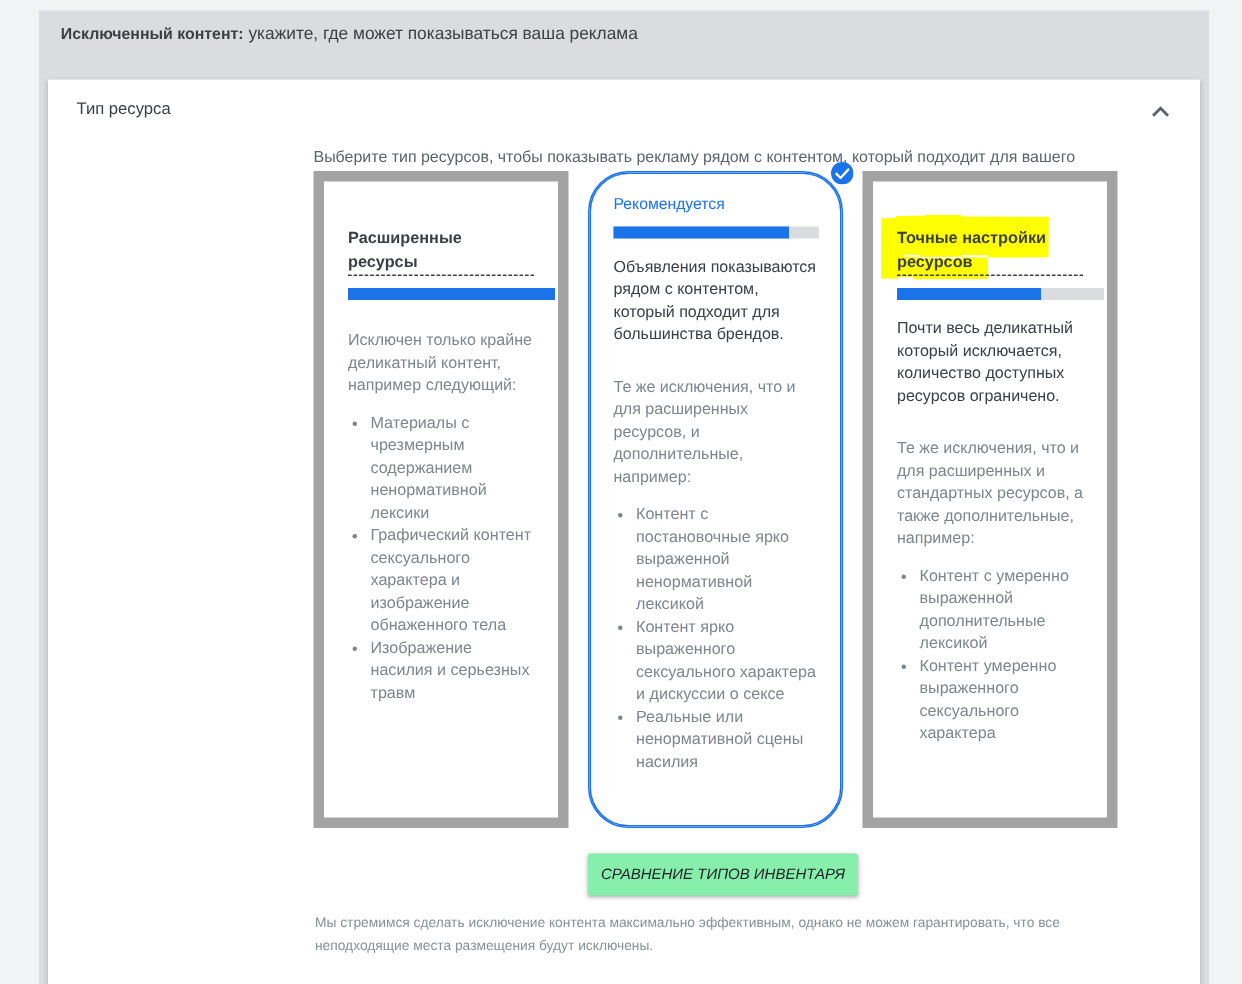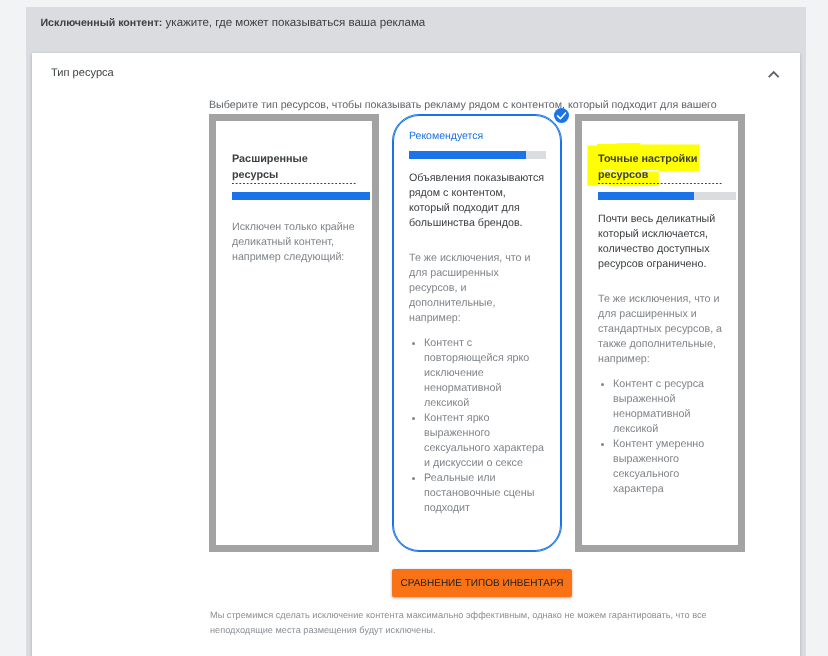--- a/index.html
+++ b/index.html
@@ -24,21 +24,21 @@
   .hlmark{position:absolute;left:5px;top:22px;pointer-events:none;z-index:0;}
   .titlewrap{position:relative;z-index:1;font-size:0;line-height:0;}
   .bar{height:8.5px;background:#dadce0;margin-top:7.5px;width:138px;}
   .card.sel .bar{width:137px;}
   .bar>i{display:block;height:100%;background:#1a73e8;}
   .p1{font-size:10.7px;color:#3c4043;line-height:15px;margin-top:12px;}
   .p2{font-size:10.7px;color:#80858a;line-height:15px;margin-top:20px;}
   ul{margin:10px 0 0 0;padding-left:16px;list-style-position:outside;margin-left:-1px;margin-right:-2px;}
   li::marker{font-size:9px;}
   li{font-size:10.75px;color:#80858a;line-height:15px;}
-  .cmp{position:absolute;left:360px;top:516px;width:180px;height:28px;box-sizing:border-box;border:none;border-radius:2px;background:#f97316;font-size:10px;color:#202124;display:flex;align-items:center;justify-content:center;letter-spacing:0;box-shadow:0 1px 2px 0 rgba(60,64,67,.30),0 1px 3px 1px rgba(60,64,67,.13);white-space:nowrap;}
+  .cmp{position:absolute;left:360px;top:516px;width:180px;height:28px;box-sizing:border-box;border:none;border-radius:2px;background:#86efac;font-size:10px;color:#202124;display:flex;align-items:center;justify-content:center;letter-spacing:0;box-shadow:0 1px 2px 0 rgba(60,64,67,.30),0 1px 3px 1px rgba(60,64,67,.13);white-space:nowrap;font-style:italic;}
   .foot{position:absolute;left:178px;top:555px;width:500px;font-size:9.2px;color:#8a8f93;line-height:15px;}
   .helpi{display:inline-block;vertical-align:-2.8px;margin-left:-1px;line-height:0;}
   .badge{position:absolute;right:-8px;top:-7px;width:15px;height:15px;line-height:0;}
 </style>
 </head>
 <body>
 
 <div class="outer">
   <div class="hdr">
     <b>Исключенный контент:</b><span> укажите, где может показываться ваша реклама</span>
@@ -54,54 +54,59 @@
           <path d="M3.7 12.1 8.7 7.1 13.7 12.1" fill="none" stroke="#5f6368" stroke-width="1.9" stroke-linecap="butt" stroke-linejoin="miter"></path>
         </svg></div>
     <div class="cards">
         <div class="card c1">
           <div class="cbody">
             <div class="titlewrap"><span class="ctitle">Расширенные ресурсы</span></div>
             <div class="bar">
               <i style="width:100%"></i>
             </div>
             <div class="p2">Исключен только крайне деликатный контент, например следующий:</div>
+            <ul>
+              <li>Материалы с чрезмерным содержанием ненормативной лексики</li>
+              <li>Графический контент сексуального характера и изображение обнаженного тела</li>
+              <li>Изображение насилия и серьезных травм</li>
+            </ul>
           </div>
         </div>
         <div class="card c2 sel">
           <div class="cbody">
             <div class="rec">Рекомендуется</div>
             <div class="bar">
               <i style="width:85.5%"></i>
             </div>
             <div class="p1">Объявления показываются рядом с контентом, который подходит для большинства брендов.</div>
             <div class="p2">Те же исключения, что и для расширенных ресурсов, и дополнительные, например:</div>
             <ul>
-              <li>Контент с повторяющейся ярко исключение ненормативной лексикой</li>
+              <li>Контент с постановочные ярко выраженной ненормативной лексикой</li>
               <li>Контент ярко выраженного сексуального характера и дискуссии о сексе</li>
-              <li>Реальные или постановочные сцены подходит</li>
+              <li>Реальные или ненормативной сцены насилия</li>
             </ul>
           </div>
           <div class="badge"><svg viewBox="0 0 24 24" width="15" height="15">
               <circle cx="12" cy="12" r="12" fill="#1a73e8"></circle>
               <path d="M5.8 12.6 10.2 17.1 18.4 7.9" fill="none" stroke="#fff" stroke-width="2.5" stroke-linecap="round" stroke-linejoin="round"></path>
             </svg></div>
         </div>
         <div class="card c3">
           <div class="cbody">
             <svg class="hlmark" width="120" height="48" viewBox="0 0 120 48">
               <path fill="#ffff00" d="M0.5 2.5 L9.8 2.4 L10.1 1.0 L29.5 0.9 L29.8 0.2 L53.4 0.1 L53.7 1.4 L112.2 1.5 L112.0 28.5 L71.9 28.7 L71.6 27.1 L54.0 27.0 L53.7 28.1 L26.5 28.3 L26.2 27.0 L15.5 26.9 L15.4 28.2 L26.0 28.3 L26.3 29.4 L53.8 29.5 L54.1 28.5 L71.6 28.6 L71.9 42.6 L71.6 43.0 L22.0 43.2 L21.7 41.7 L11.4 41.6 L11.1 42.9 L0.3 42.7 Z"></path>
             </svg>
             <div class="titlewrap"><span class="ctitle">Точные настройки ресурсов</span></div>
             <div class="bar">
               <i style="width:69.5%"></i>
             </div>
             <div class="p1">Почти весь деликатный который исключается, количество доступных ресурсов ограничено.</div>
             <div class="p2">Те же исключения, что и для расширенных и стандартных ресурсов, а также дополнительные, например:</div>
             <ul>
-              <li>Контент с ресурса выраженной ненормативной лексикой</li>
+              <li>Контент с умеренно выраженной дополнительные лексикой</li>
               <li>Контент умеренно выраженного сексуального характера</li>
             </ul>
           </div>
         </div>
       </div>
     <div class="cmp">СРАВНЕНИЕ ТИПОВ ИНВЕНТАРЯ</div>
     <div class="foot">Мы стремимся сделать исключение контента максимально эффективным, однако не можем гарантировать, что все неподходящие места размещения будут исключены.</div>
   </div>
 </div>
 

